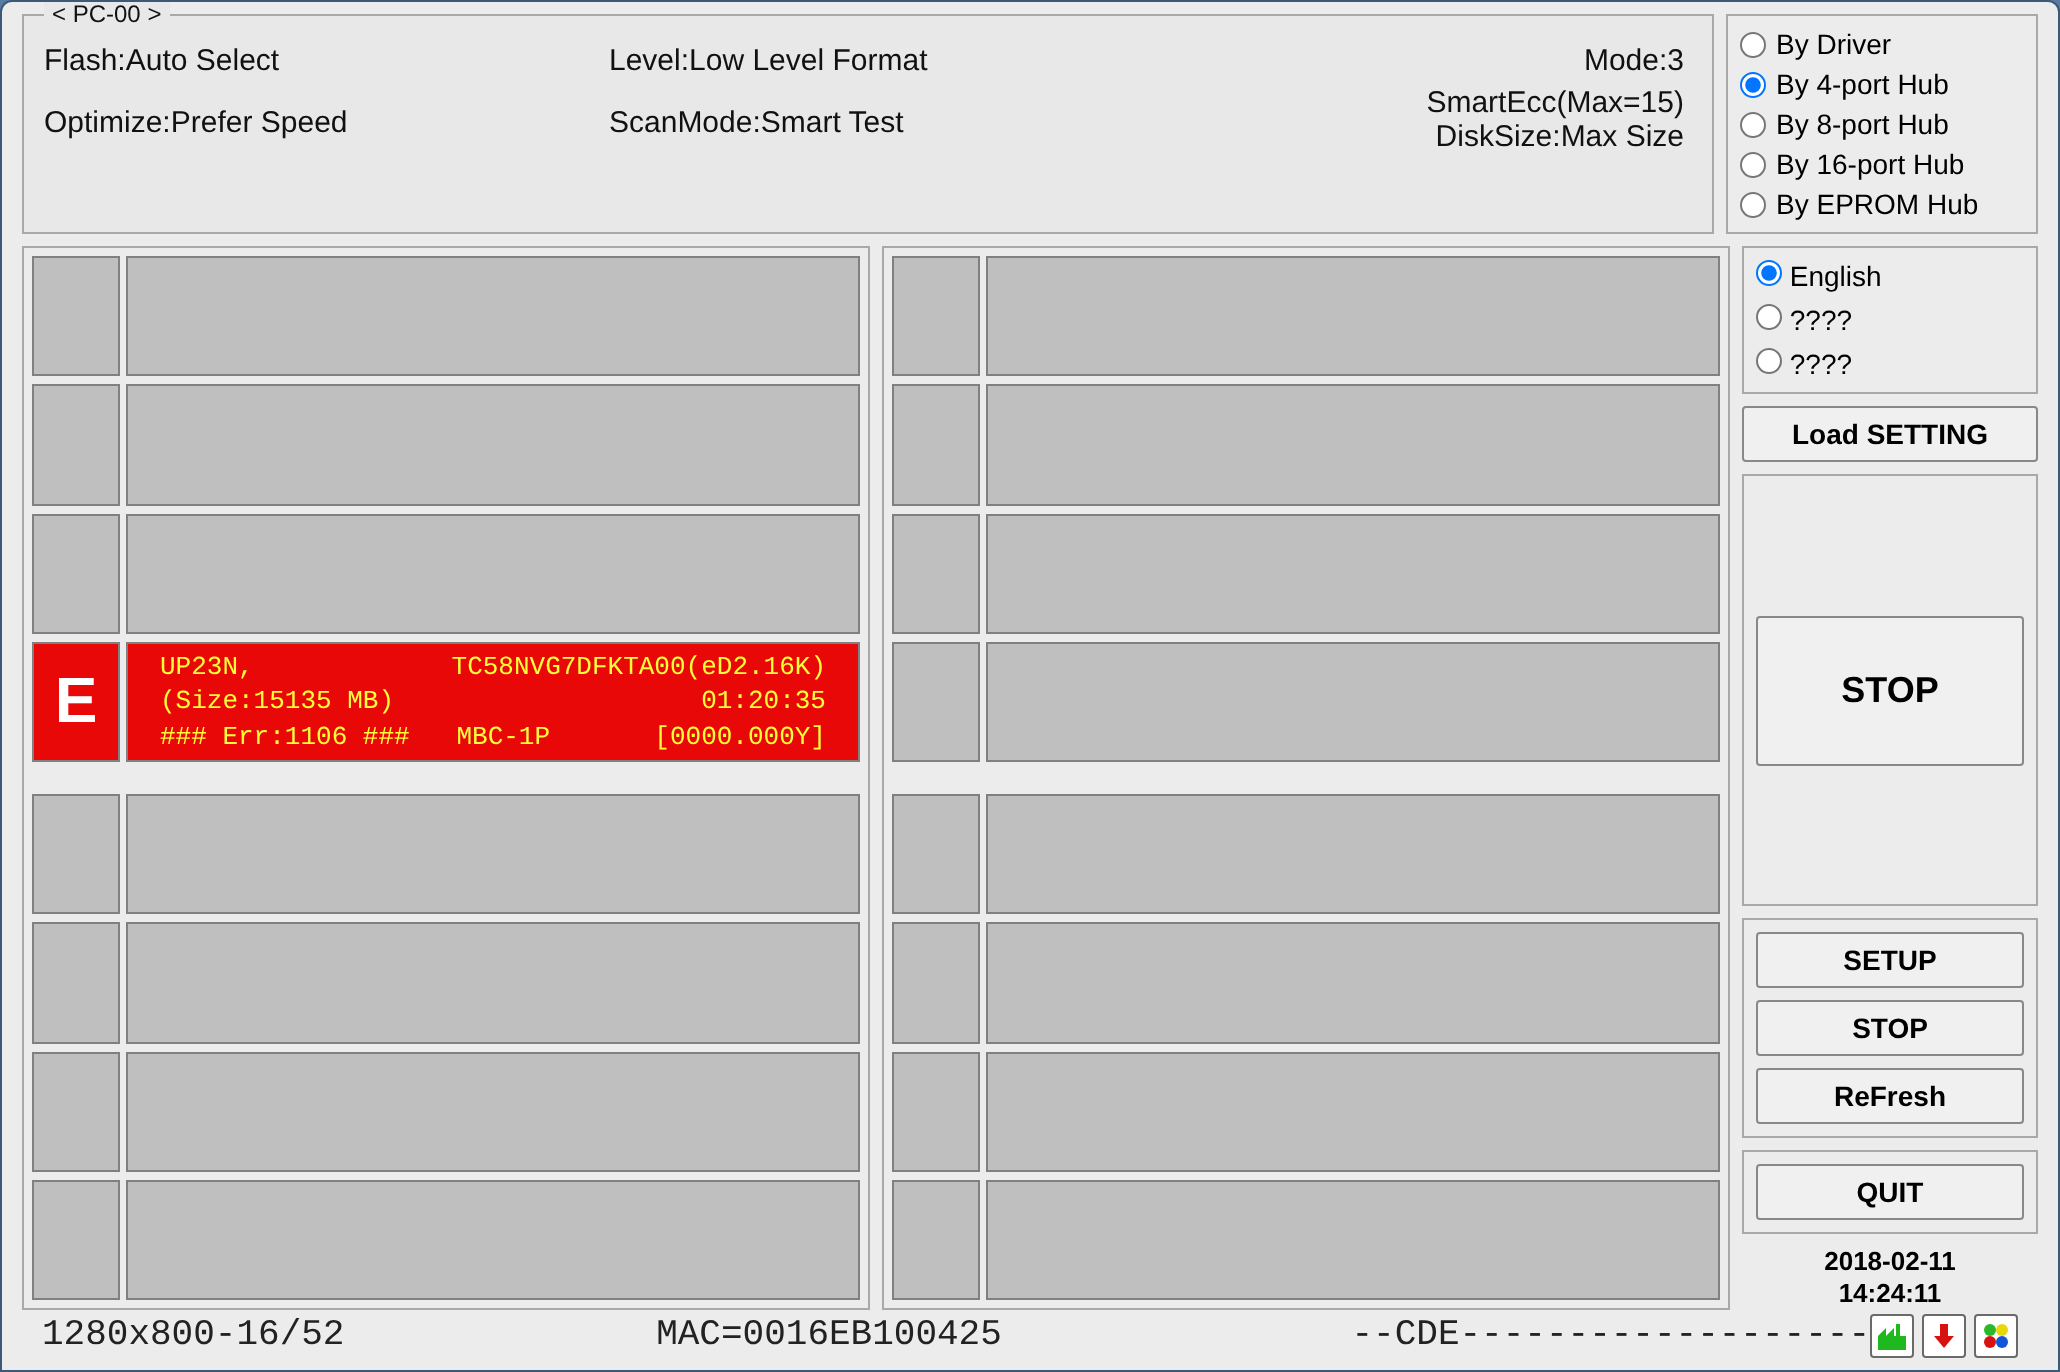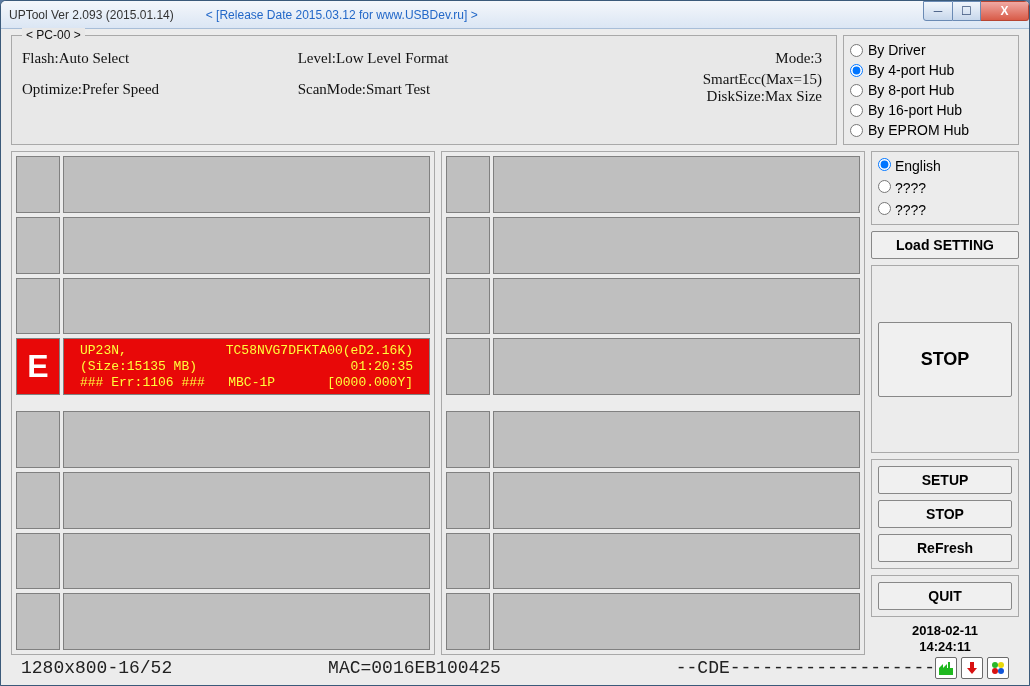--- a/index.html
+++ b/index.html
@@ -15,24 +15,24 @@
 .win-btn:first-child { border-left: 1px solid #6a8ab4; border-radius: 0 0 0 3px; }
 .win-btn.close { background: linear-gradient(#f0a9a3,#d85b48); color: #fff; font-weight: bold; border-color: #b64533; border-radius: 0 0 3px 0; width: 48px; }
 .win-btn.max { width: 28px; }
 
 .client { flex: 1; background: #ececec; padding: 6px 10px 4px 10px; display: flex; flex-direction: column; }
 
 .toprow { display: flex; gap: 6px; }
 .infobox { flex: 1; border: 1px solid #a9a9a9; background: #e8e8e8; padding: 6px 10px 8px 10px; font-size: 14px; color: #111; position: relative; }
 .infobox .pc { position: absolute; top: -8px; left: 10px; background: #e8e8e8; padding: 0 4px; font-size: 12px; }
 .info-grid { display: grid; grid-template-columns: 1.2fr 1.3fr 1fr; row-gap: 14px; margin-top: 8px; }
-.info-grid .cell { white-space: nowrap; font-size: 15px; font-family: Liberation Serif, serif; }
+.info-grid .cell { white-space: nowrap; font-size: 15px; }
 .info-grid .cellR { text-align: right; padding-right:4px;}
 
-.rightcol { width: 176px; display: flex; flex-direction: column; gap: 4px; }
+.rightcol { width: 156px; display: flex; flex-direction: column; gap: 4px; }
 .radiobox { border: 1px solid #a9a9a9; padding: 4px 6px; background: #ececec; font-size: 14px; }
 .radiobox label { display: flex; align-items: center; gap: 5px; line-height: 20px; }
 .radiobox input[type=radio]{ margin:0; }
 
 .mid { flex: 1; display: flex; gap: 6px; margin-top: 6px; min-height: 0; }
 
 .slots { flex: 1; display: flex; gap: 6px; }
 .slot-col { flex: 1; display: flex; flex-direction: column; gap: 4px; border: 1px solid #a9a9a9; padding: 4px; background: #ececec; }
 .slot-group { flex: 1; display: flex; flex-direction: column; gap: 6px; }
 .slot-group.spacer { height: 8px; flex: none; }
@@ -58,31 +58,20 @@
 .statusicons { display: flex; gap: 4px; }
 .ticon { width: 22px; height: 22px; border: 1px solid #6a6a6a; border-radius: 2px; background: #fff; display:flex; align-items:center; justify-content:center; position: relative;}
 .ticon svg { width:16px; height:16px; }
 
 </style>
 </head>
 <body>
 
 <div class="window">
 
-  <div class="titlebar">
-    <div class="title">
-      <span>UPTool Ver 2.093 (2015.01.14)</span>
-      <span class="rel">&lt; [Release Date 2015.03.12 for www.USBDev.ru] &gt;</span>
-    </div>
-    <div class="win-btns">
-      <div class="win-btn">─</div>
-      <div class="win-btn max">☐</div>
-      <div class="win-btn close">X</div>
-    </div>
-  </div>
 
   <div class="client">
 
     <div class="toprow">
       <div class="infobox">
         <span class="pc">&lt; PC-00 &gt;</span>
         <div class="info-grid">
           <div class="cell"><span>Flash:</span><span>Auto Select</span></div>
           <div class="cell"><span>Level:</span><span>Low Level Format</span></div>
           <div class="cell cellR"><span>Mode:</span><span>3</span></div>

